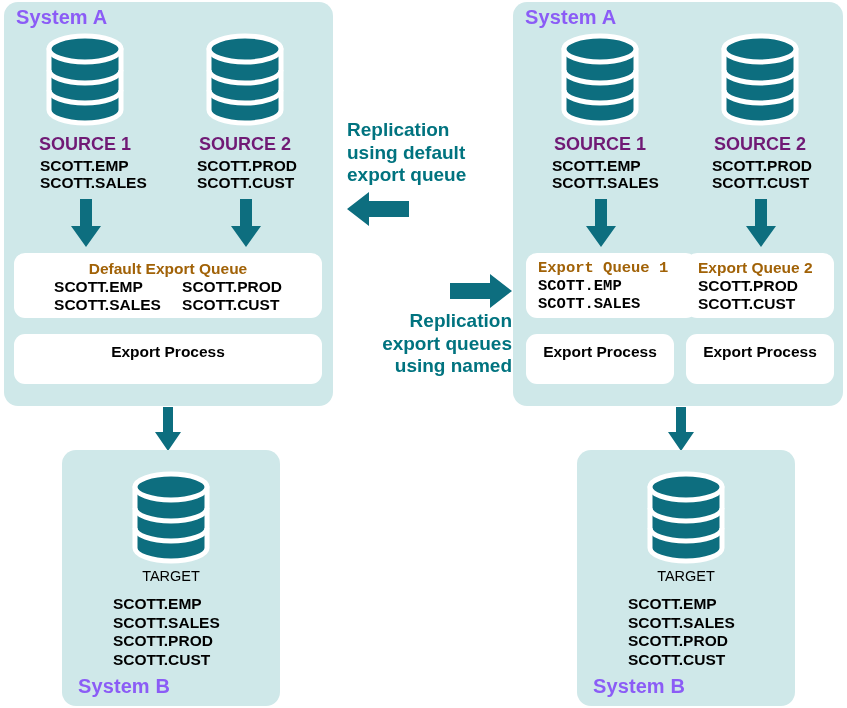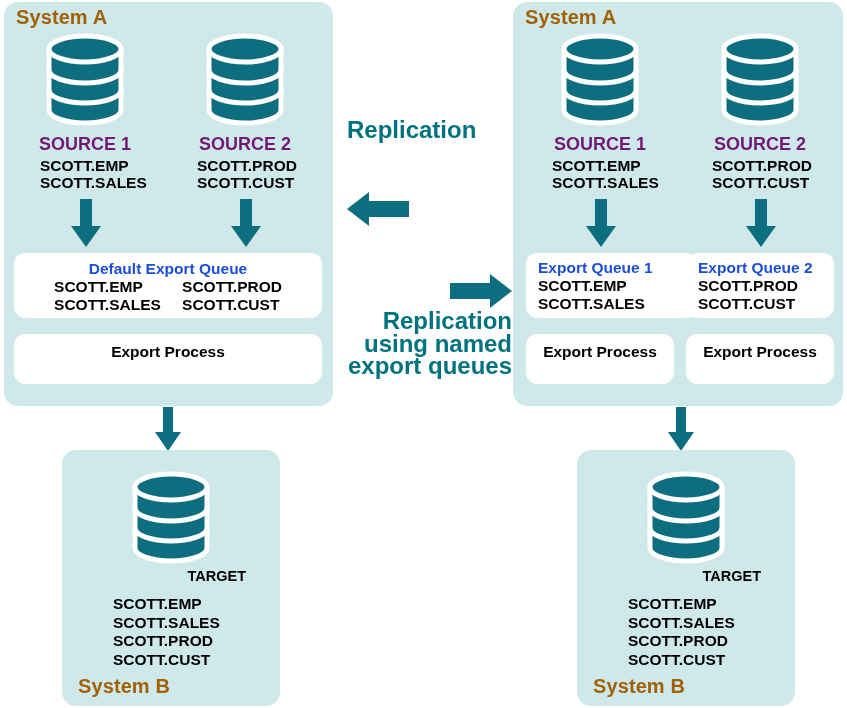--- a/index.html
+++ b/index.html
@@ -20,21 +20,21 @@
     width: 847px;
     height: 708px;
   }
   .panel {
     position: absolute;
     background: #cfe8e9;
     border-radius: 14px;
   }
   .panel-label {
     position: absolute;
-    color: #a16207;
+    color: #8b5cf6;
     font-size: 20px;
     font-weight: bold;
     letter-spacing: .1px;
     white-space: nowrap;
   }
   .db {
     position: absolute;
     width: 82px;
     height: 95px;
   }
@@ -63,21 +63,21 @@
   .arrow-side { position: absolute; }
   .arrow-side svg { display: block; }
 
   .wbox {
     position: absolute;
     background: #ffffff;
     border-radius: 11px;
     box-sizing: border-box;
   }
   .wbox-title {
-    color: #1d4ed8;
+    color: #a16207;
     font-size: 15.5px;
     font-weight: bold;
     text-align: center;
     line-height: 18px;
     white-space: nowrap;
   }
   .wbox-title.left { text-align: left; }
   .wbox-cols {
     display: flex;
     justify-content: center;
@@ -101,32 +101,32 @@
     color: #000000;
     font-size: 15.5px;
     font-weight: bold;
     line-height: 19px;
     text-align: center;
     white-space: nowrap;
   }
   .center-label {
     position: absolute;
     color: #00737f;
-    font-size: 24px;
+    font-size: 19px;
     font-weight: bold;
     line-height: 22.5px;
     white-space: nowrap;
   }
   .center-label.right { text-align: right; }
   .tgt-title {
     position: absolute;
     color: #000000;
     font-size: 14.5px;
-    font-weight: bold;
-    text-align: right;
+    font-weight: normal;
+    text-align: center;
     white-space: nowrap;
   }
   .tgt-tables {
     position: absolute;
     color: #000000;
     font-size: 15.5px;
     font-weight: bold;
     line-height: 18.5px;
     white-space: nowrap;
   }
@@ -222,36 +222,38 @@
   <div class="tgt-tables" style="left:113px; top:595px;">
     <div>SCOTT.EMP</div>
     <div>SCOTT.SALES</div>
     <div>SCOTT.PROD</div>
     <div>SCOTT.CUST</div>
   </div>
   <div class="panel-label" style="left:78px; top:675px;">System B</div>
 
   <div class="center-label" style="left:347px; top:119px;">
     <div>Replication</div>
+    <div>using default</div>
+    <div>export queue</div>
   </div>
   <div class="arrow-side" style="left:347px; top:190px;">
     <svg width="62" height="38" viewBox="0 0 62 38">
       <path d="M0 19 L22 2 v9 h40 v16 H22 v9 z" fill="#0d6e7f"></path>
     </svg>
   </div>
 
   <div class="arrow-side" style="left:450px; top:272px;">
     <svg width="62" height="38" viewBox="0 0 62 38">
       <path d="M62 19 L40 2 v9 H0 v16 h40 v9 z" fill="#0d6e7f"></path>
     </svg>
   </div>
   <div class="center-label right" style="left:342px; top:310px; width:170px;">
     <div>Replication</div>
+    <div>export queues</div>
     <div>using named</div>
-    <div>export queues</div>
   </div>
 
   <div class="panel" style="left:513px; top:2px; width:330px; height:404px;"></div>
 
   <div class="panel-label" style="left:525px; top:6px;">System A</div>
 
   <div class="db" style="left:559px; top:32px;">
     <svg viewBox="0 0 82 95">
       <g fill="#0d6e7f" stroke="#ffffff" stroke-width="5" stroke-linejoin="round">
         <path d="M5 17 v61 a36 13 0 0 0 72 0 v-61 z"></path>
@@ -287,21 +289,21 @@
     <svg width="36" height="48" viewBox="0 0 36 48">
       <path d="M12 0 h12 v27 h9 L18 48 L3 27 h9 z" fill="#0d6e7f"></path>
     </svg>
   </div>
   <div class="arrow-down" style="left:743px; top:199px;">
     <svg width="36" height="48" viewBox="0 0 36 48">
       <path d="M12 0 h12 v27 h9 L18 48 L3 27 h9 z" fill="#0d6e7f"></path>
     </svg>
   </div>
 
-  <div class="wbox" style="left:526px; top:253px; width:171px; height:65px; padding:6px 0 0 12px;">
+  <div class="wbox" style="left:526px; top:253px; width:171px; height:65px; padding:6px 0 0 12px;font-family:Liberation Mono, monospace;">
     <div class="wbox-title left">Export Queue 1</div>
     <div class="wbox-lines">
       <div>SCOTT.EMP</div>
       <div>SCOTT.SALES</div>
     </div>
   </div>
 
   <div class="wbox" style="left:686px; top:253px; width:148px; height:65px; padding:6px 0 0 12px;">
     <div class="wbox-title left">Export Queue 2</div>
     <div class="wbox-lines">

